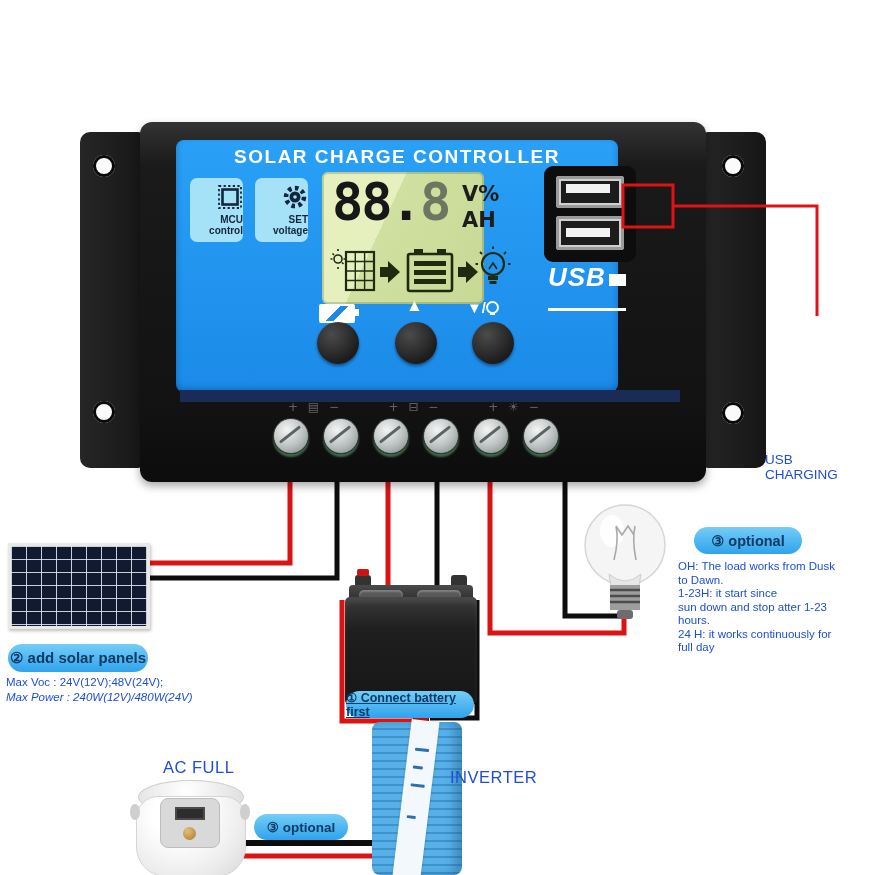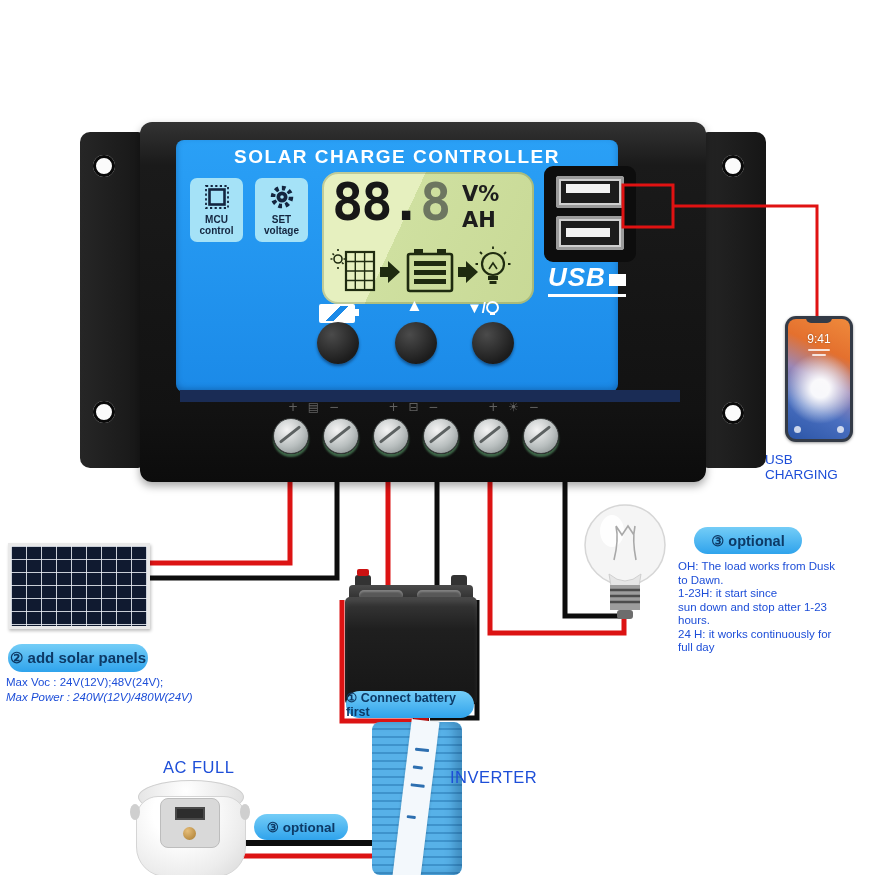--- a/index.html
+++ b/index.html
@@ -17,25 +17,25 @@
   .hole{position:absolute;width:22px;height:22px;border-radius:50%;background:#fbfbfb;
         box-shadow:inset 0 0 0 3px #090909;}
   .controller{position:absolute;left:140px;top:122px;width:566px;height:360px;z-index:2;
               background:linear-gradient(180deg,#333 0%,#1a1a1a 12%,#121212 80%,#0c0c0c 100%);
               border-radius:12px;box-shadow:0 4px 8px rgba(0,0,0,.35);}
   .front{position:absolute;left:36px;top:18px;width:442px;height:252px;border-radius:8px;
          background:linear-gradient(180deg,#2aa0f6,#1b8ae8);box-shadow:inset 0 -3px 6px rgba(0,40,90,.35);}
   .ctl-name{position:absolute;left:36px;top:24px;width:442px;text-align:center;color:#fff;
             font-size:19px;font-weight:bold;letter-spacing:1.5px;}
   .tile{position:absolute;width:53px;height:64px;background:#a5e2f7;border-radius:7px;
-        display:flex;flex-direction:column;align-items:center;justify-content:flex-start;padding-top:5px;box-sizing:border-box;}
+        display:flex;flex-direction:column;align-items:flex-end;justify-content:flex-start;padding-top:5px;box-sizing:border-box;}
   .tile .lab{font-size:10px;font-weight:bold;color:#13253f;line-height:11px;text-align:center;}
   .tile svg{margin-bottom:3px;}
   
-  .lcd{position:absolute;left:182px;top:50px;width:212px;height:132px;border-radius:16px;
+  .lcd{position:absolute;left:182px;top:50px;width:162px;height:132px;border-radius:6px;
        background:linear-gradient(115deg,#e6f0bf 0%,#e6f0bf 38%,#cfe0a0 38%,#c8d996 100%);
        box-shadow:inset 0 0 0 2px rgba(70,90,40,.25);}
   .lcd-digits{position:absolute;left:10px;top:0px;font-family:"DejaVu Sans Mono",monospace;
               font-weight:bold;font-size:52px;color:#171717;letter-spacing:-2px;}
   .lcd-digits .dim{color:#6d7660;}
   .lcd-unit{position:absolute;left:140px;font-size:21px;font-weight:bold;color:#1d1d1d;font-family:"DejaVu Sans",sans-serif;}
   
   .btn{position:absolute;width:42px;height:42px;border-radius:50%;
        background:radial-gradient(circle at 35% 30%,#4b4b4b,#1c1c1c 72%);box-shadow:0 2px 3px rgba(0,10,30,.45);}
   .btn-glyph{position:absolute;color:#fff;font-weight:bold;}
@@ -44,21 +44,21 @@
   .icon-batt:after{content:"";position:absolute;right:-6px;top:3px;width:4px;height:7px;background:#fff;}
   .mini-bulb{display:inline-block;width:9px;height:9px;border:2px solid #fff;border-radius:50%;position:relative;top:1px;}
   .mini-bulb:after{content:"";position:absolute;left:2px;top:9px;width:5px;height:3px;background:#fff;}
   
   .usb-block{position:absolute;left:404px;top:44px;width:92px;height:96px;background:#0d0d0d;border-radius:9px;}
   .usb-port{position:absolute;left:12px;width:68px;background:#cfcfcf;border-radius:3px;
             box-shadow:inset 0 0 0 3px #9a9a9a;}
   .usb-port .slot{position:absolute;left:5px;top:5px;right:5px;bottom:5px;background:#1c1c1c;}
   .usb-port .tongue{position:absolute;left:10px;top:8px;width:44px;height:9px;background:#f2f2f2;}
   .usb-logo{position:absolute;left:408px;top:140px;color:#fff;font-style:italic;font-weight:bold;
-            font-size:26px;letter-spacing:1px;border-bottom:3px solid #fff;padding-bottom:1px;display:flex;align-items:center;gap:3px;}
+            font-size:26px;letter-spacing:1px;border-bottom:3px solid #fff;padding-bottom:15px;display:flex;align-items:center;gap:3px;}
   .usb-plug{display:inline-block;width:17px;height:12px;background:#fff;position:relative;top:2px;}
   
   .navy-strip{position:absolute;left:40px;top:268px;width:500px;height:12px;background:#1a2c55;}
   .term-label{position:absolute;top:278px;width:100px;text-align:center;color:rgba(255,255,255,.33);
               font-size:12px;font-family:"DejaVu Sans",sans-serif;letter-spacing:3px;}
   .screw{position:absolute;top:296px;width:34px;height:34px;border-radius:50%;
          background:radial-gradient(circle at 38% 32%,#f4f4f4,#b9bfbf 55%,#7b8282);
          border:1px solid #3a3d3d;box-shadow:0 3px 2px rgba(110,190,130,.5);}
   .screw:after{content:"";position:absolute;left:3px;top:14px;width:26px;height:3px;background:#5c6161;
                transform:rotate(-38deg);border-radius:2px;}
@@ -265,38 +265,28 @@
     <div class="cook-lid"></div>
     <div class="cook-body"></div>
     <div class="cook-handle" style="left:-6px;"></div>
     <div class="cook-handle" style="left:104px;"></div>
     <div class="cook-panel">
       <div class="cook-disp"></div>
       <div class="cook-knob"></div>
     </div>
   </div>
 
-  <div class="phone">
-    <div class="phone-screen">
-      <div class="ptime">9:41</div>
-      <div class="pline" style="top:30px;width:22px;"></div>
-      <div class="pline" style="top:35px;width:14px;"></div>
-      <div class="pdot" style="left:6px;"></div>
-      <div class="pdot" style="right:6px;"></div>
-    </div>
-    <div class="notch"></div>
-  </div>
 
   <div class="free-text" style="left:765px;top:452px;font-size:13.5px;">USB CHARGING</div>
 
   <div class="bubble" style="left:8px;top:644px;width:140px;height:28px;font-size:15px;">② add solar panels</div>
   <div class="free-text" style="left:6px;top:676px;font-size:11.5px;">Max  Voc : 24V(12V);48V(24V);</div>
   <div class="free-text" style="left:6px;top:691px;font-size:11.5px;font-style:italic;">Max  Power : 240W(12V)/480W(24V)</div>
 
-  <div class="bubble" style="left:346px;top:691px;width:128px;height:27px;font-size:12.5px;">① Connect battery first</div>
+  <div class="bubble" style="left:346px;top:691px;width:128px;height:27px;font-size:12.5px;text-decoration:underline;">① Connect battery first</div>
 
   <div class="bubble" style="left:694px;top:527px;width:108px;height:27px;font-size:14.5px;">③ optional</div>
   <div class="free-text" style="left:678px;top:560px;width:195px;font-size:11.5px;line-height:13.5px;">
     <div>OH: The load works from Dusk</div>
     <div>to Dawn.</div>
     <div>1-23H: it start since</div>
     <div>sun down and stop atter 1-23</div>
     <div>hours.</div>
     <div>24 H: it works continuously for</div>
     <div>full day</div>

